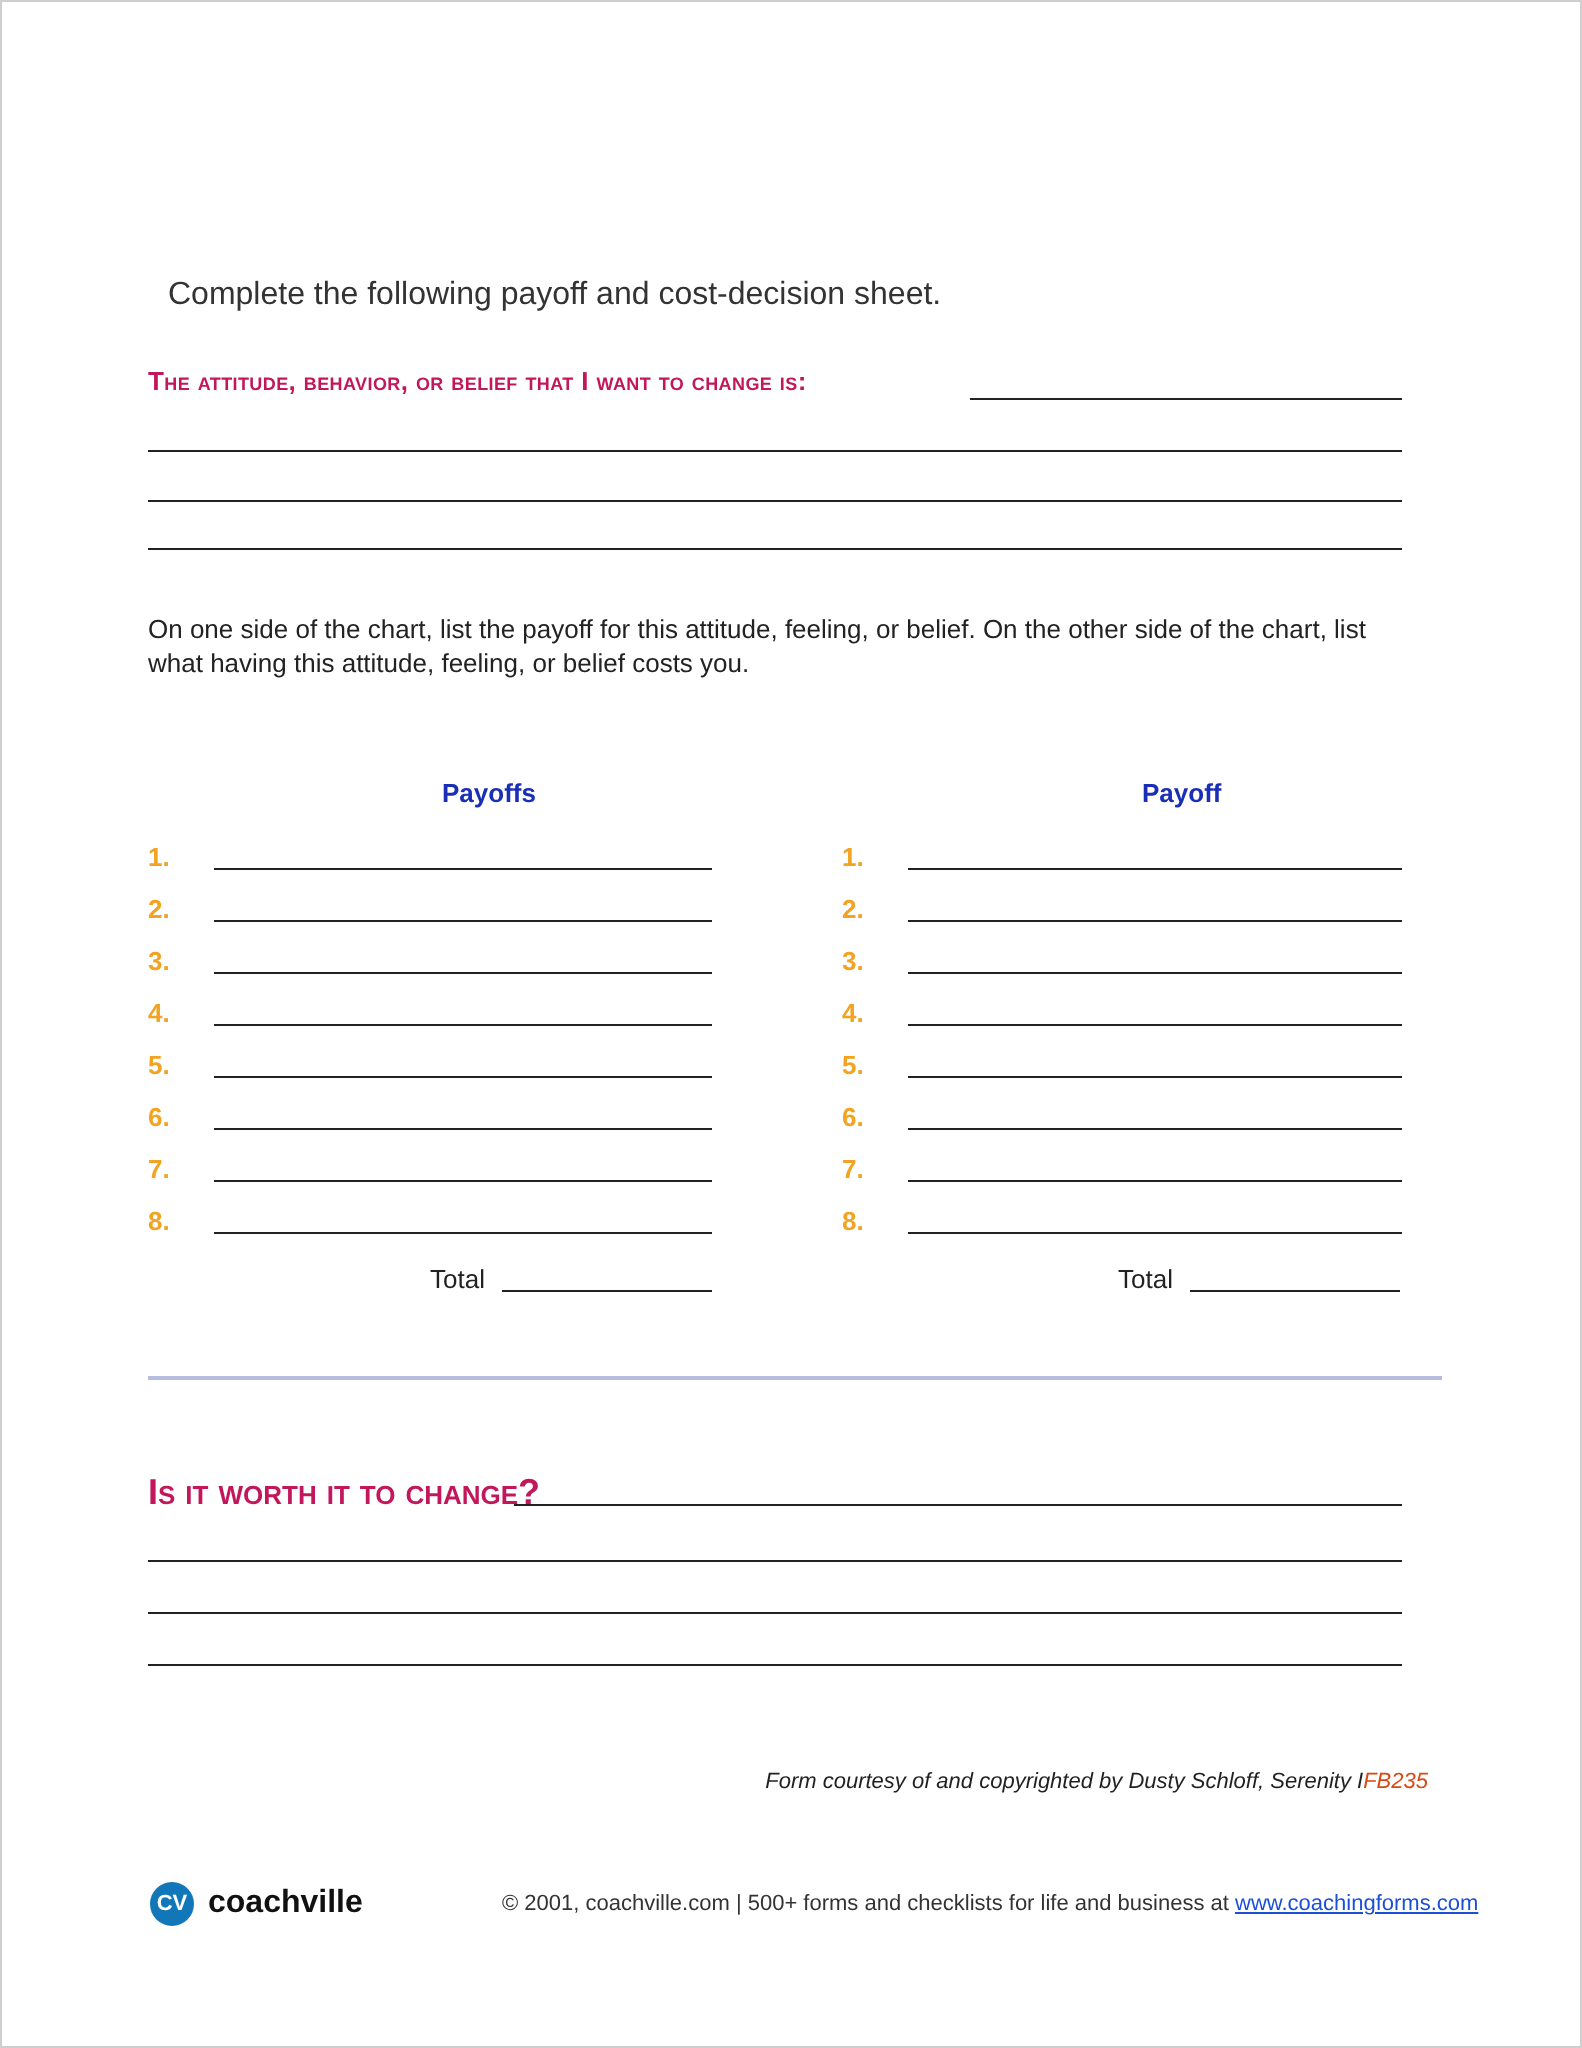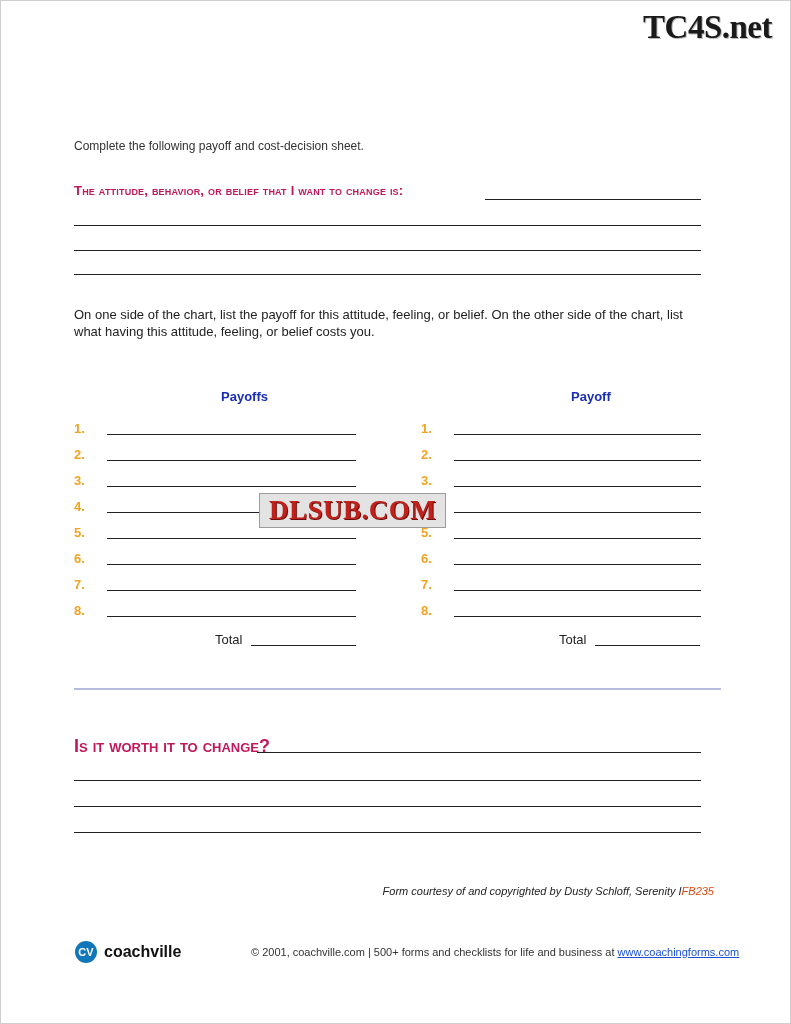--- a/index.html
+++ b/index.html
@@ -45,23 +45,23 @@
     top: 76px;
     text-align: center;
     font-size: 30px;
     font-weight: bold;
     color: #1277b8;
     font-family: "Liberation Serif", serif;
   }
 
   .intro {
     position: absolute;
-    left: 73px;
+    left: 83px;
     top: 138px;
-    font-size: 12px;
+    font-size: 16px;
     color: #333333;
   }
 
   
   .attitude-label {
     position: absolute;
     left: 73px;
     top: 182px;
     font-size: 13px;
     color: #c2185b;
@@ -201,21 +201,20 @@
     font-weight: bold;
     color: #b8291f;
     text-shadow: 1px 1px 0 #f0c9c6;
   }
 </style>
 </head>
 <body>
 
 <div class="page">
 
-  <div class="site-mark">TC4S.net</div>
 
 
   <div class="intro">Complete the following payoff and cost-decision sheet.</div>
 
   <div class="attitude-label">The attitude, behavior, or belief that I want to change is:</div>
 
   <div class="rule" style="left:484px; top:198px; width:216px;"></div>
   <div class="rule" style="left:73px; top:224px; width:627px;"></div>
   <div class="rule" style="left:73px; top:249px; width:627px;"></div>
   <div class="rule" style="left:73px; top:273px; width:627px;"></div>
@@ -276,15 +275,14 @@
   <div class="courtesy">
     <span>Form courtesy of and copyrighted by Dusty Schloff, Serenity I</span><span class="code">FB235</span>
   </div>
 
   <div class="cv-badge">CV</div>
   <div class="cv-word">coachville</div>
   <div class="footer-text">
     <span>© 2001, coachville.com | 500+ forms and checklists for life and business at </span><a href="#">www.coachingforms.com</a>
   </div>
 
-  <div class="wm-center">DLSUB.COM</div>
 
 </div>
 
 </body></html>

